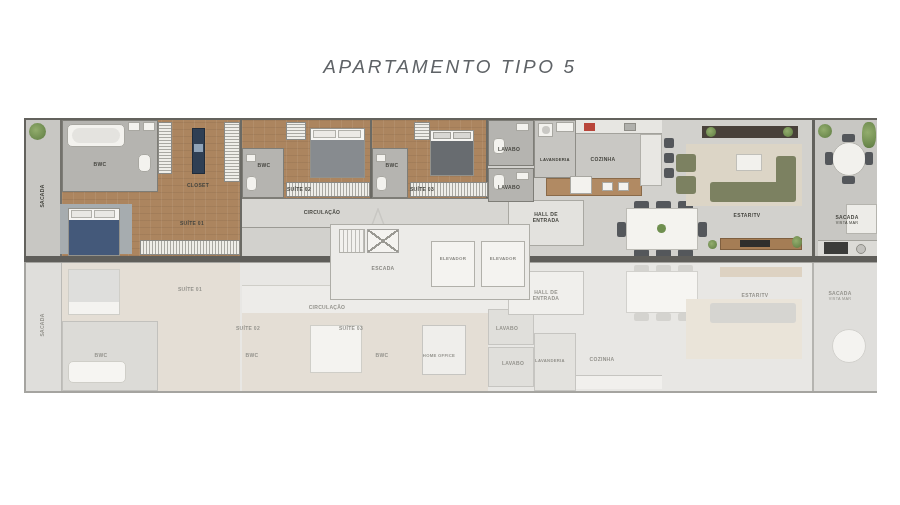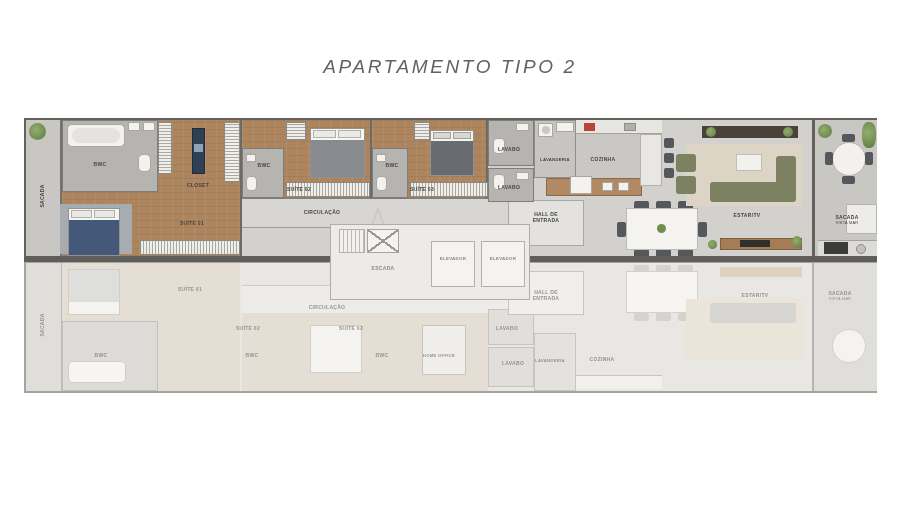--- a/index.html
+++ b/index.html
@@ -41,21 +41,21 @@
   .core{left:306px;top:106px;width:200px;height:76px;background:#ecebe8;
         border:1px solid #aeada7;z-index:6;}
   .stairx{background:
      linear-gradient(to top right,transparent 47%,#9a9993 47% 53%,transparent 53%),
      linear-gradient(to bottom right,transparent 47%,#9a9993 47% 53%,transparent 53%),
      #f4f3f0;border:1px solid #a5a4a0;}
 </style>
 </head>
 <body>
 
-<div class="a title">APARTAMENTO TIPO 2</div>
+<div class="a title">APARTAMENTO TIPO 5</div>
 
 <div class="a plan">
 
   <div class="a u-top">
 
     <div class="a" style="left:0;top:0;width:36px;height:136px;background:#c8c7c3;border-right:2px solid #73726c;"></div>
     <div class="a plant" style="left:3px;top:3px;width:17px;height:17px;"></div>
 
     <div class="a wood" style="left:36px;top:0;width:178px;height:136px;"></div>
 

